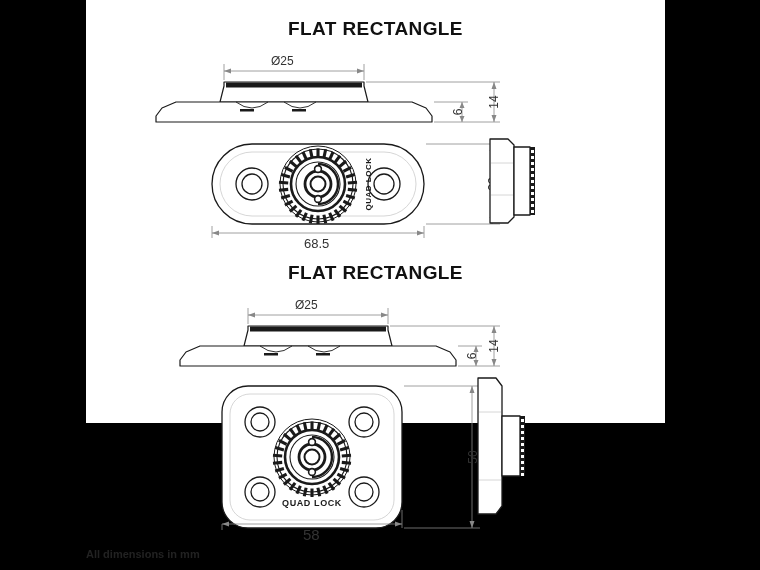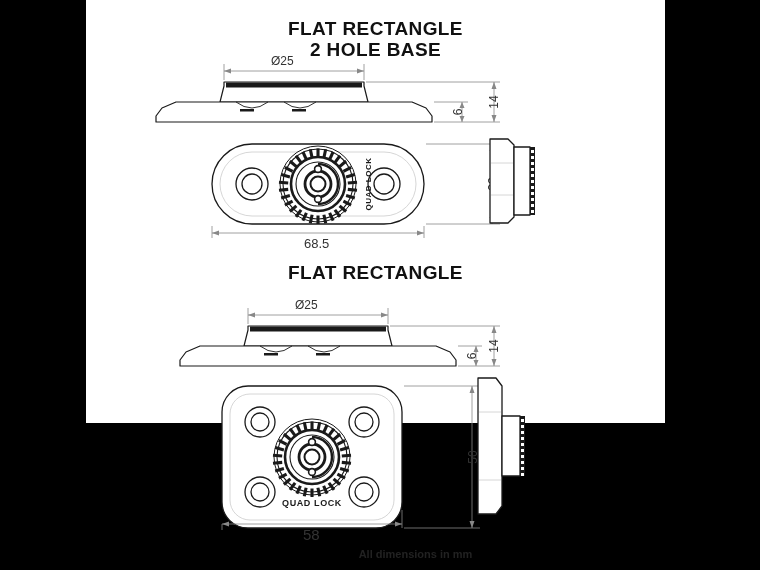--- a/index.html
+++ b/index.html
@@ -47,25 +47,23 @@
     color: #111111;
     white-space: pre-line;
   }
   #heading-2hole { top: 18px; }
   #heading-4hole { top: 262px; }
 
   .footer-note {
     position: absolute;
     top: 548px;
     width: 100%;
-    text-align: center;
     font-size: 11px;
     font-weight: bold;
     color: #222222;
-    margin-left: 40px;
   }
 
   .dim-label {
     position: absolute;
     font-size: 12px;
     color: #333333;
     white-space: nowrap;
   }
   .dim-label.vert {
     transform: rotate(-90deg);
@@ -75,21 +73,21 @@
   svg { display: block; overflow: visible; }
   .view { position: absolute; }
 </style>
 </head>
 <body>
 
 <div id="canvas">
 
   <div id="sheet">
 
-    <div class="heading" id="heading-2hole"><span>FLAT RECTANGLE</span><br><span>2 HOLE BASE</span></div>
+    <div class="heading" id="heading-2hole"><span>FLAT RECTANGLE</span><br></div>
 
     <div class="view" style="left:30px; top:62px;">
       <svg width="390" height="80" viewBox="0 0 390 80">
         <g fill="none" stroke="#1a1a1a" stroke-width="1.2" stroke-linejoin="round">
 
           <path d="M 108 24 L 108 20 L 248 20 L 248 24 L 252 40 L 104 40 Z" fill="#ffffff"></path>
 
           <rect x="110" y="20.5" width="136" height="5" fill="#1a1a1a" stroke="none"></rect>
 
           <path d="M 104 40 L 60 40 L 46 46 L 40 54 L 40 60 L 316 60 L 316 54 L 310 46 L 296 40 L 252 40 Z" fill="#ffffff"></path>

